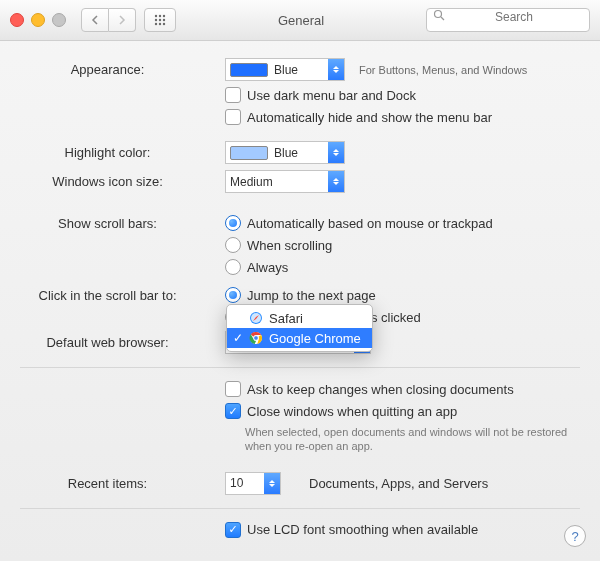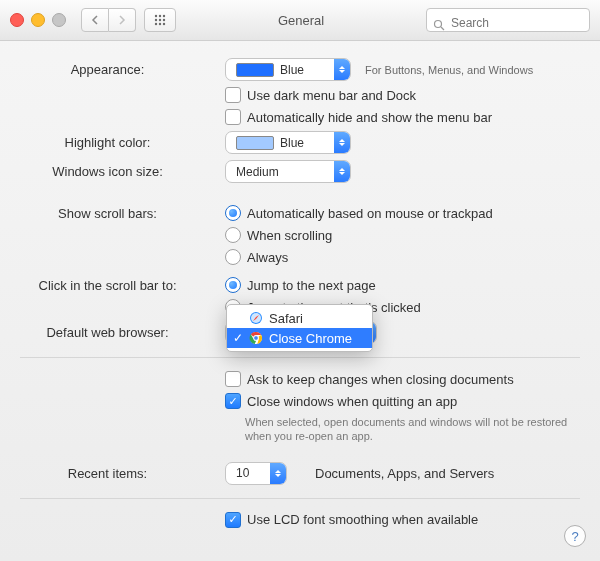--- a/index.html
+++ b/index.html
@@ -10,30 +10,30 @@
   .dot{width:12px;height:12px;border-radius:50%;}
   .red{background:#ff5f57;border:1px solid #e0443e;}
   .yellow{background:#ffbd2e;border:1px solid #dea123;}
   .green{background:#c6c6c6;border:1px solid #a9a9a9;}
   .nav{display:flex;margin-left:15px;}
   .nav-btn{width:26px;height:22px;border:1px solid #c6c6c6;background:linear-gradient(#ffffff,#f1f1f1);display:flex;align-items:center;justify-content:center;font-size:11px;color:#8a8a8a;}
   .nav-btn.left{border-radius:4px 0 0 4px;}
   .nav-btn.right{border-radius:0 4px 4px 0;border-left:none;}
   .grid-btn{width:30px;height:22px;border:1px solid #c6c6c6;border-radius:4px;background:linear-gradient(#ffffff,#f1f1f1);margin-left:8px;display:flex;align-items:center;justify-content:center;color:#666;}
   .title{flex:1;text-align:center;font-size:13px;color:#555;}
-  .search-wrap{width:150px;height:22px;border:1px solid #c6c6c6;border-radius:4px;background:#fff;display:flex;align-items:flex-end;padding:0 6px;color:#999;font-size:12px;}
+  .search-wrap{width:150px;height:22px;border:1px solid #c6c6c6;border-radius:4px;background:#fff;display:flex;align-items:flex-start;padding:0 6px;color:#999;font-size:12px;gap:44px;}
   .search-wrap svg{margin-right:4px;flex-shrink:0;}
   .search-wrap input{border:none;outline:none;font-size:12px;width:100%;color:#333;}
   
   #content{padding:14px 0 0 0;}
   .row{display:flex;align-items:center;padding:3px 0;}
   .lbl{width:215px;text-align:center;padding-right:10px;color:#333;}
   .ctrl{display:flex;align-items:center;flex:1;}
   
-  .sel{height:21px;border:1px solid #c5c5c5;border-radius:7px;background:#fff;display:flex;padding:0 0 0 10px;overflow:hidden;font-size:12px;}
+  .sel{height:21px;border:1px solid #c5c5c5;border-radius:0;background:#fff;display:flex;padding:0 0 0 4px;overflow:hidden;font-size:12px;}
   .sel .sel-body{display:flex;align-items:center;gap:6px;flex:1;}
   .sel .arrows{width:16px;height:100%;background:linear-gradient(#5fa9ff,#2a7bff);display:flex;flex-direction:column;align-items:center;justify-content:center;gap:1px;}
   .sel .arrows span{width:0;height:0;border-left:3px solid transparent;border-right:3px solid transparent;}
   .sel .arrows .up{border-bottom:3px solid #fff;}
   .sel .arrows .down{border-top:3px solid #fff;}
   .swatch{width:36px;height:12px;border:1px solid #888;border-radius:2px;}
   .swatch.blue-solid{background:#1f6fff;}
   .swatch.blue-hi{background:#a3caff;}
   .hint{font-size:11px;color:#6a6a6a;margin-left:14px;}
   
@@ -129,21 +129,21 @@
     </div>
       </div>
     <div class="row">
         <div class="lbl"></div>
         <div class="ctrl">
       <div class="cb"></div>
       <span class="cb-lbl">Automatically hide and show the menu bar</span>
     </div>
       </div>
 
-    <div class="row" style="">
+    <div class="row" style="margin-top:10px">
       <div class="lbl">Highlight color:</div>
       <div class="ctrl">
         <div class="sel" style="width:114px">
           <div class="sel-body">
               <span class="swatch blue-hi"></span>
               <span>Blue</span>
             </div>
           <div class="arrows">
               <span class="up"></span>
               <span class="down"></span>
@@ -283,18 +283,18 @@
       <span class="ico">
         <svg width="14" height="14">
             <circle cx="7" cy="7" r="6" fill="#fff"></circle>
             <path d="M7 1a6 6 0 0 1 5.2 3H7a3 3 0 0 0-2.7 1.7L1.8 3.3A6 6 0 0 1 7 1z" fill="#e94435"></path>
             <path d="M12.2 4A6 6 0 0 1 8.3 12.9L9.7 8.6A3 3 0 0 0 10 7a3 3 0 0 0-.4-1.5z" fill="#fbbc05"></path>
             <path d="M1.8 3.3 4.3 7.7A3 3 0 0 0 7 10l-1.3 2.9A6 6 0 0 1 1.8 3.3z" fill="#34a853"></path>
             <circle cx="7" cy="7" r="2.3" fill="#4285f4"></circle>
             <circle cx="7" cy="7" r="2.3" fill="none" stroke="#fff" stroke-width="0.8"></circle>
           </svg>
       </span>
-      <span>Close Chrome</span>
+      <span>Google Chrome</span>
     </div>
   </div>
 
   <div id="help">?</div>
 </div>
 
 </body></html>

